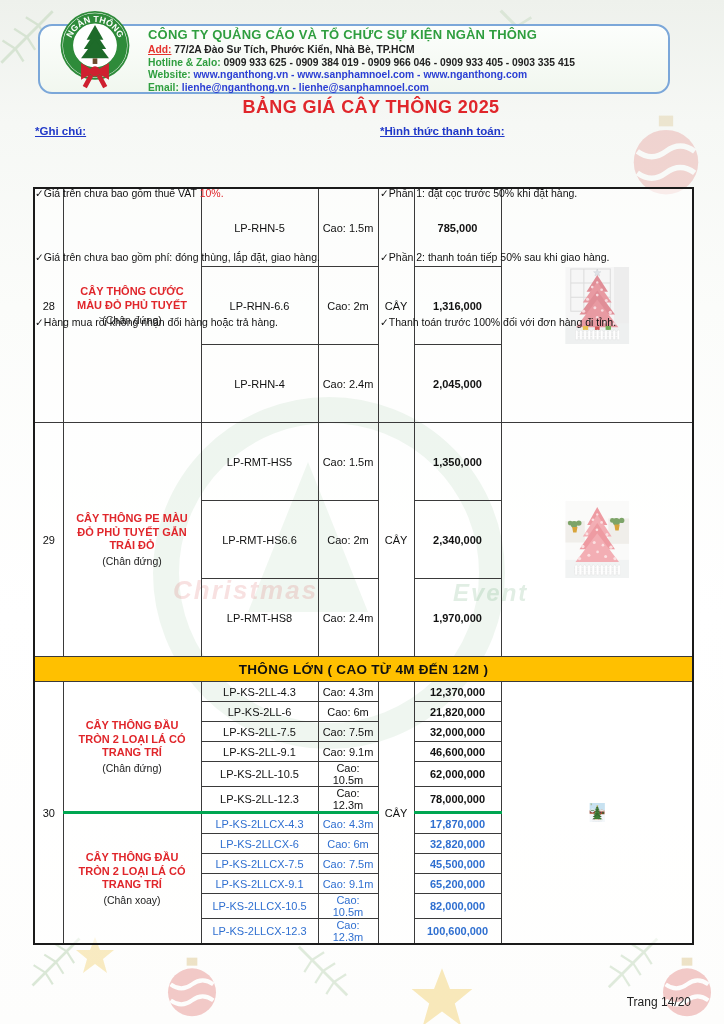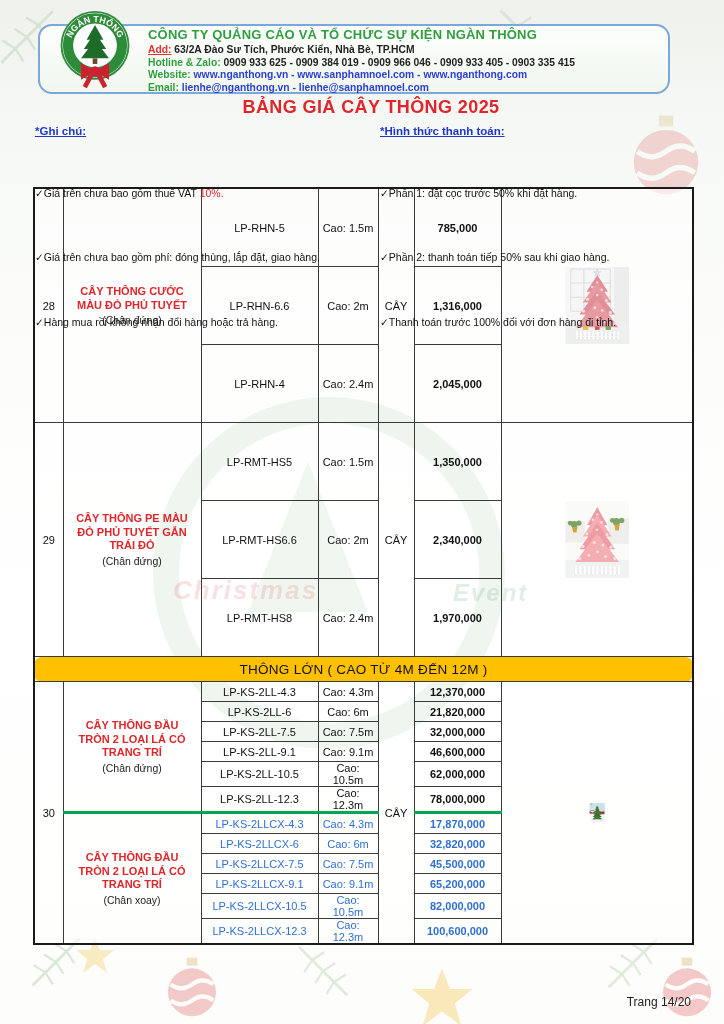--- a/index.html
+++ b/index.html
@@ -31,21 +31,21 @@
   .wm-text1{position:absolute;left:140px;top:388px;font-size:26px;font-weight:bold;font-style:italic;color:rgba(214,70,70,.16);letter-spacing:2px;}
   .wm-text2{position:absolute;left:420px;top:392px;font-size:24px;font-weight:bold;font-style:italic;color:rgba(70,150,90,.16);letter-spacing:2px;}
   table.price-table{position:relative;z-index:1;border-collapse:collapse;table-layout:fixed;width:659px;border:2px solid #1a1a1a;}
   .price-table td{border:1px solid #3a3a3a;padding:0 2px;font-size:11px;text-align:center;vertical-align:middle;color:#111;}
   tr.h77>td{height:77px;}
   tr.h20>td{height:19px;}
   .prod-name{color:#e0262b;font-weight:bold;font-size:11px;line-height:13.5px;padding:0 4px;}
   .prod-base{color:#222;font-size:10.5px;margin-top:2px;}
   .price{color:#e0262b;font-weight:bold;}
   .blue{color:#2f6fd0 !important;}
-  td.banner{background:#ffc000;font-size:13.5px;font-weight:normal;color:#111;height:24px;letter-spacing:.3px;border-radius:8px;}
+  td.banner{background:#ffc000;font-size:13.5px;font-weight:bold;color:#111;height:24px;letter-spacing:.3px;}
   tr.gline>td{border-top:3px solid #00a651;}
   td.photo-cell{padding:3px;}
   .photo{width:100%;height:100%;display:block;}
   
   .footer{position:absolute;right:33px;top:995px;font-size:12px;color:#222;z-index:3;}
   .hidden-defs{position:absolute;width:0;height:0;overflow:hidden;}
 </style>
 </head>
 <body>
 
@@ -143,21 +143,21 @@
     </svg>
 
   <div class="header-box"></div>
   <svg class="logo" viewBox="0 0 80 86">
       <use href="#emblem"></use>
     </svg>
   <div class="header-info">
     <div class="company-name">CÔNG TY QUẢNG CÁO VÀ TỔ CHỨC SỰ KIỆN NGÀN THÔNG</div>
     <div class="info-line">
       <span class="lbl-red">Add:</span>
-      <span>63/2A Đào Sư Tích, Phước Kiển, Nhà Bè, TP.HCM</span>
+      <span>77/2A Đào Sư Tích, Phước Kiển, Nhà Bè, TP.HCM</span>
     </div>
     <div class="info-line">
       <span class="lbl-green">Hotline &amp; Zalo:</span>
       <span>0909 933 625 - 0909 384 019 - 0909 966 046 - 0909 933 405 - 0903 335 415</span>
     </div>
     <div class="info-line">
       <span class="lbl-green">Website:</span>
       <span class="link">www.nganthong.vn - www.sanphamnoel.com - www.nganthong.com</span>
     </div>
     <div class="info-line">

